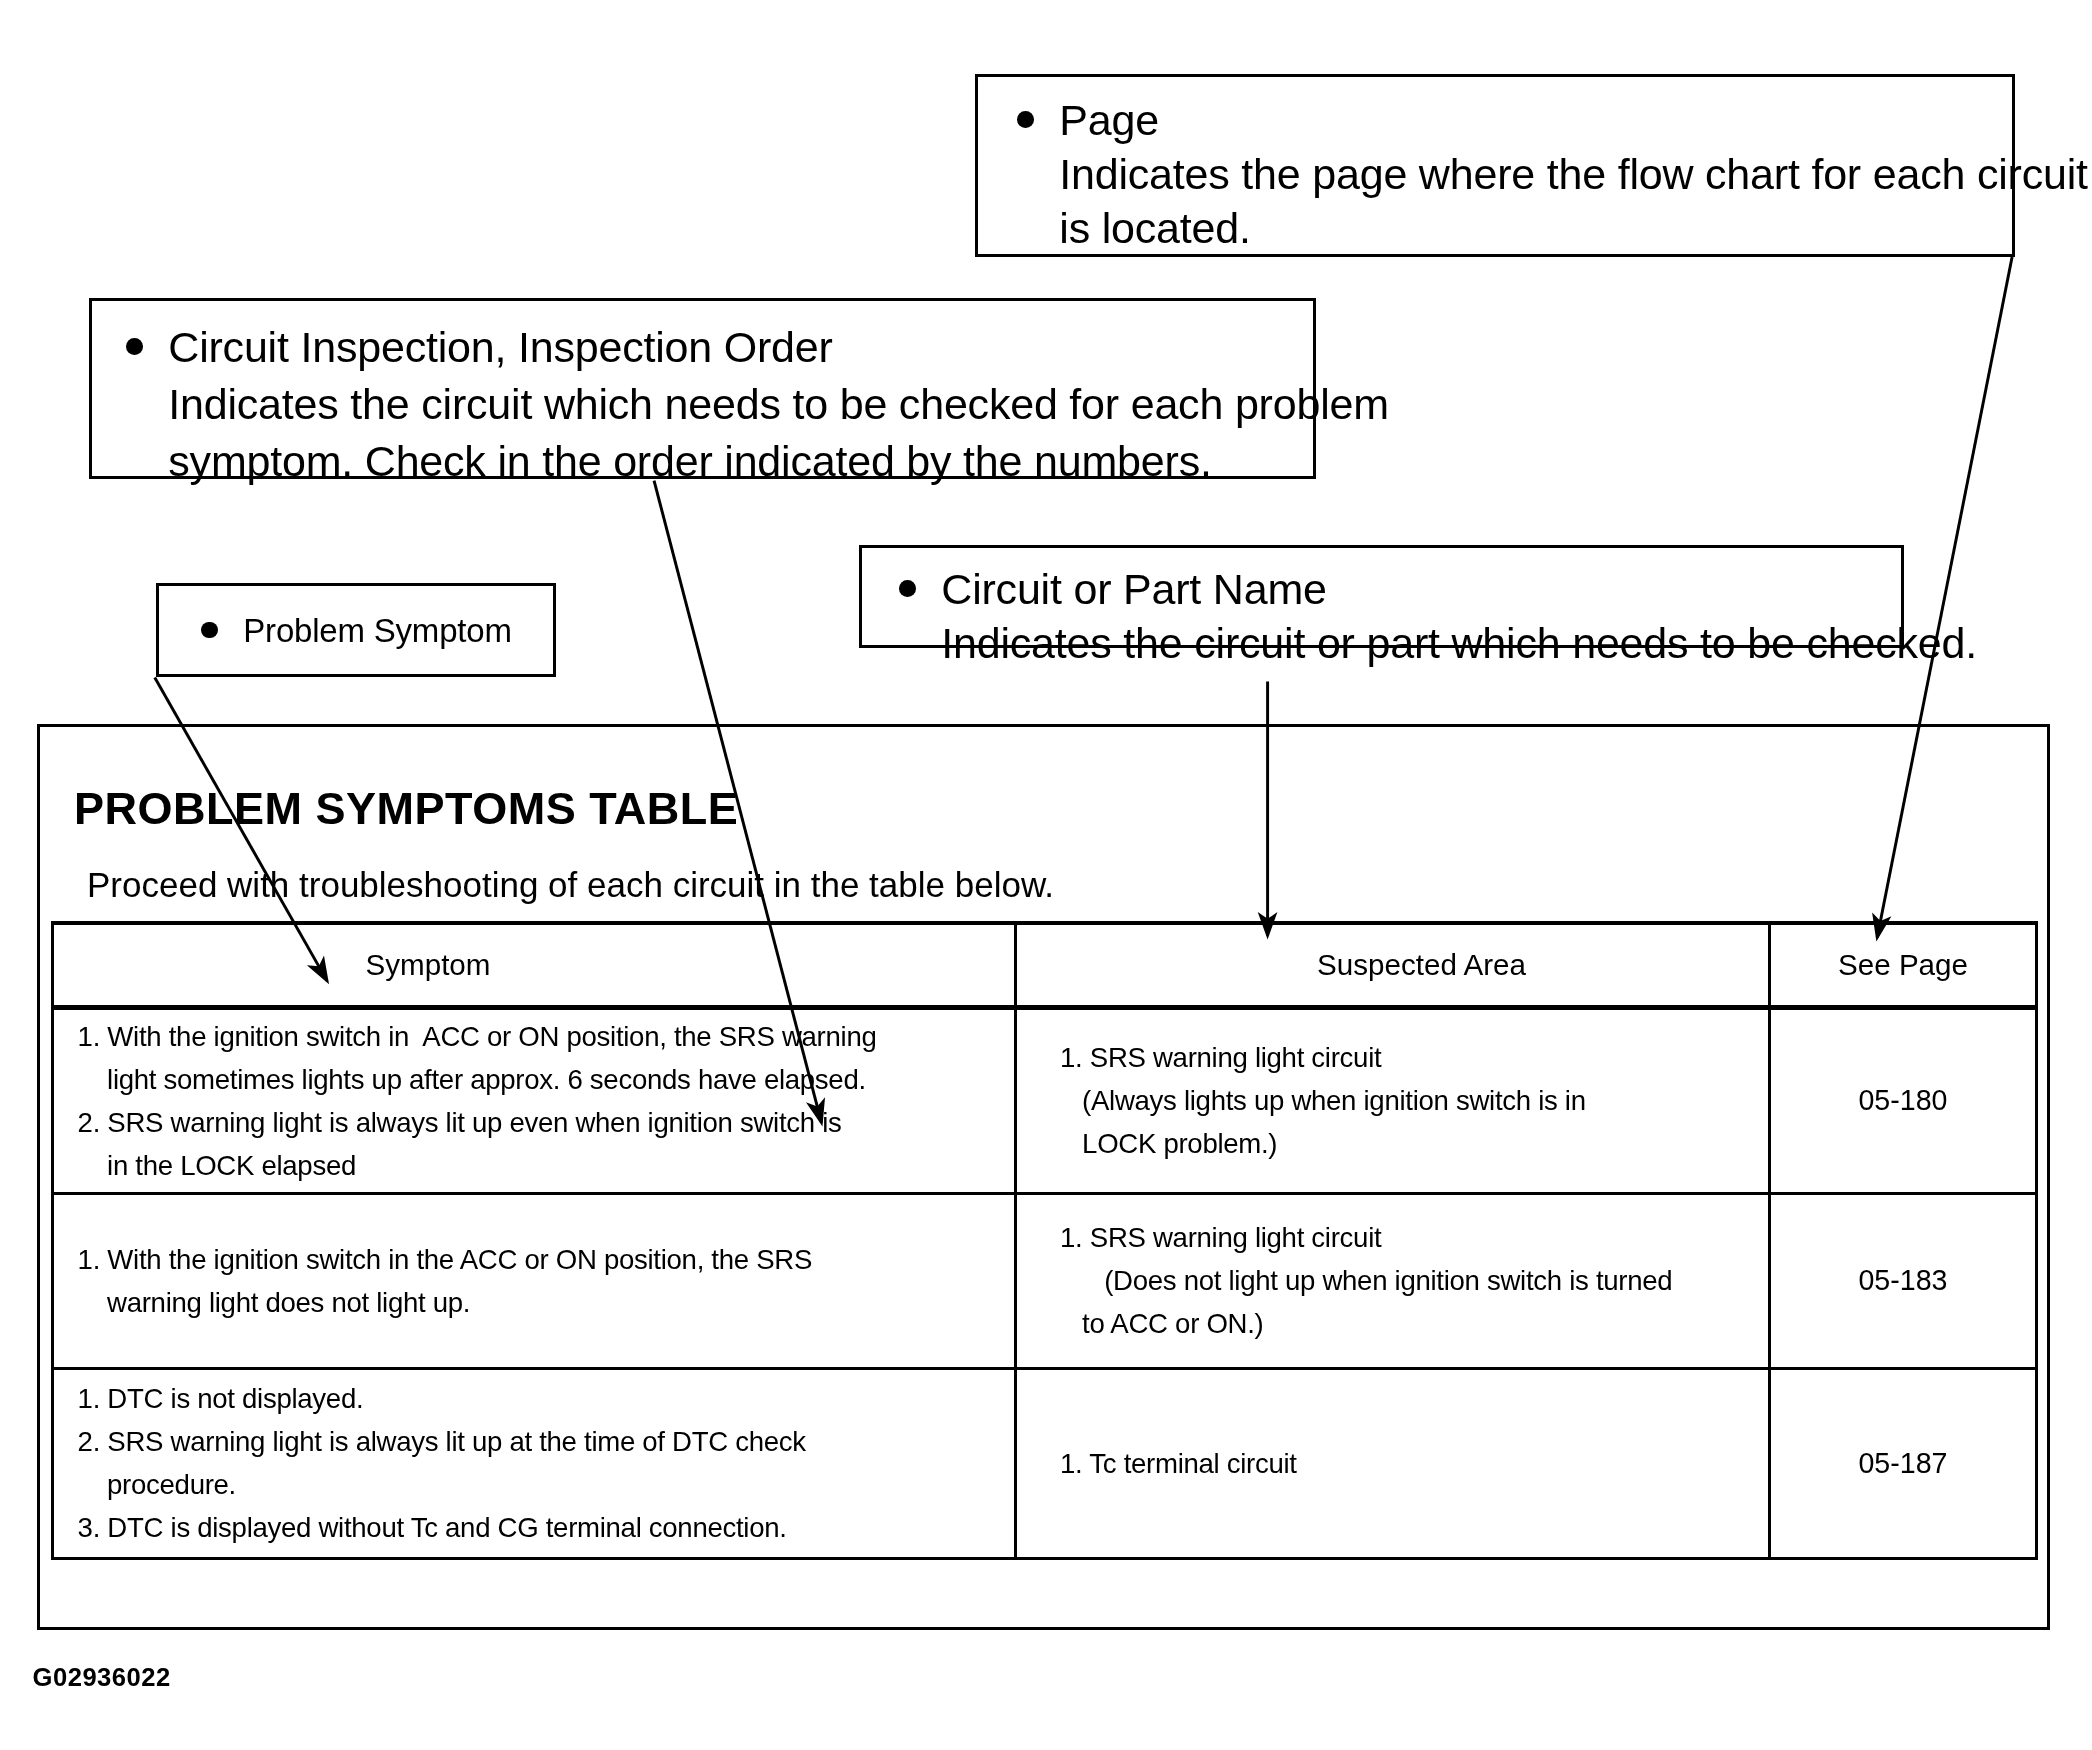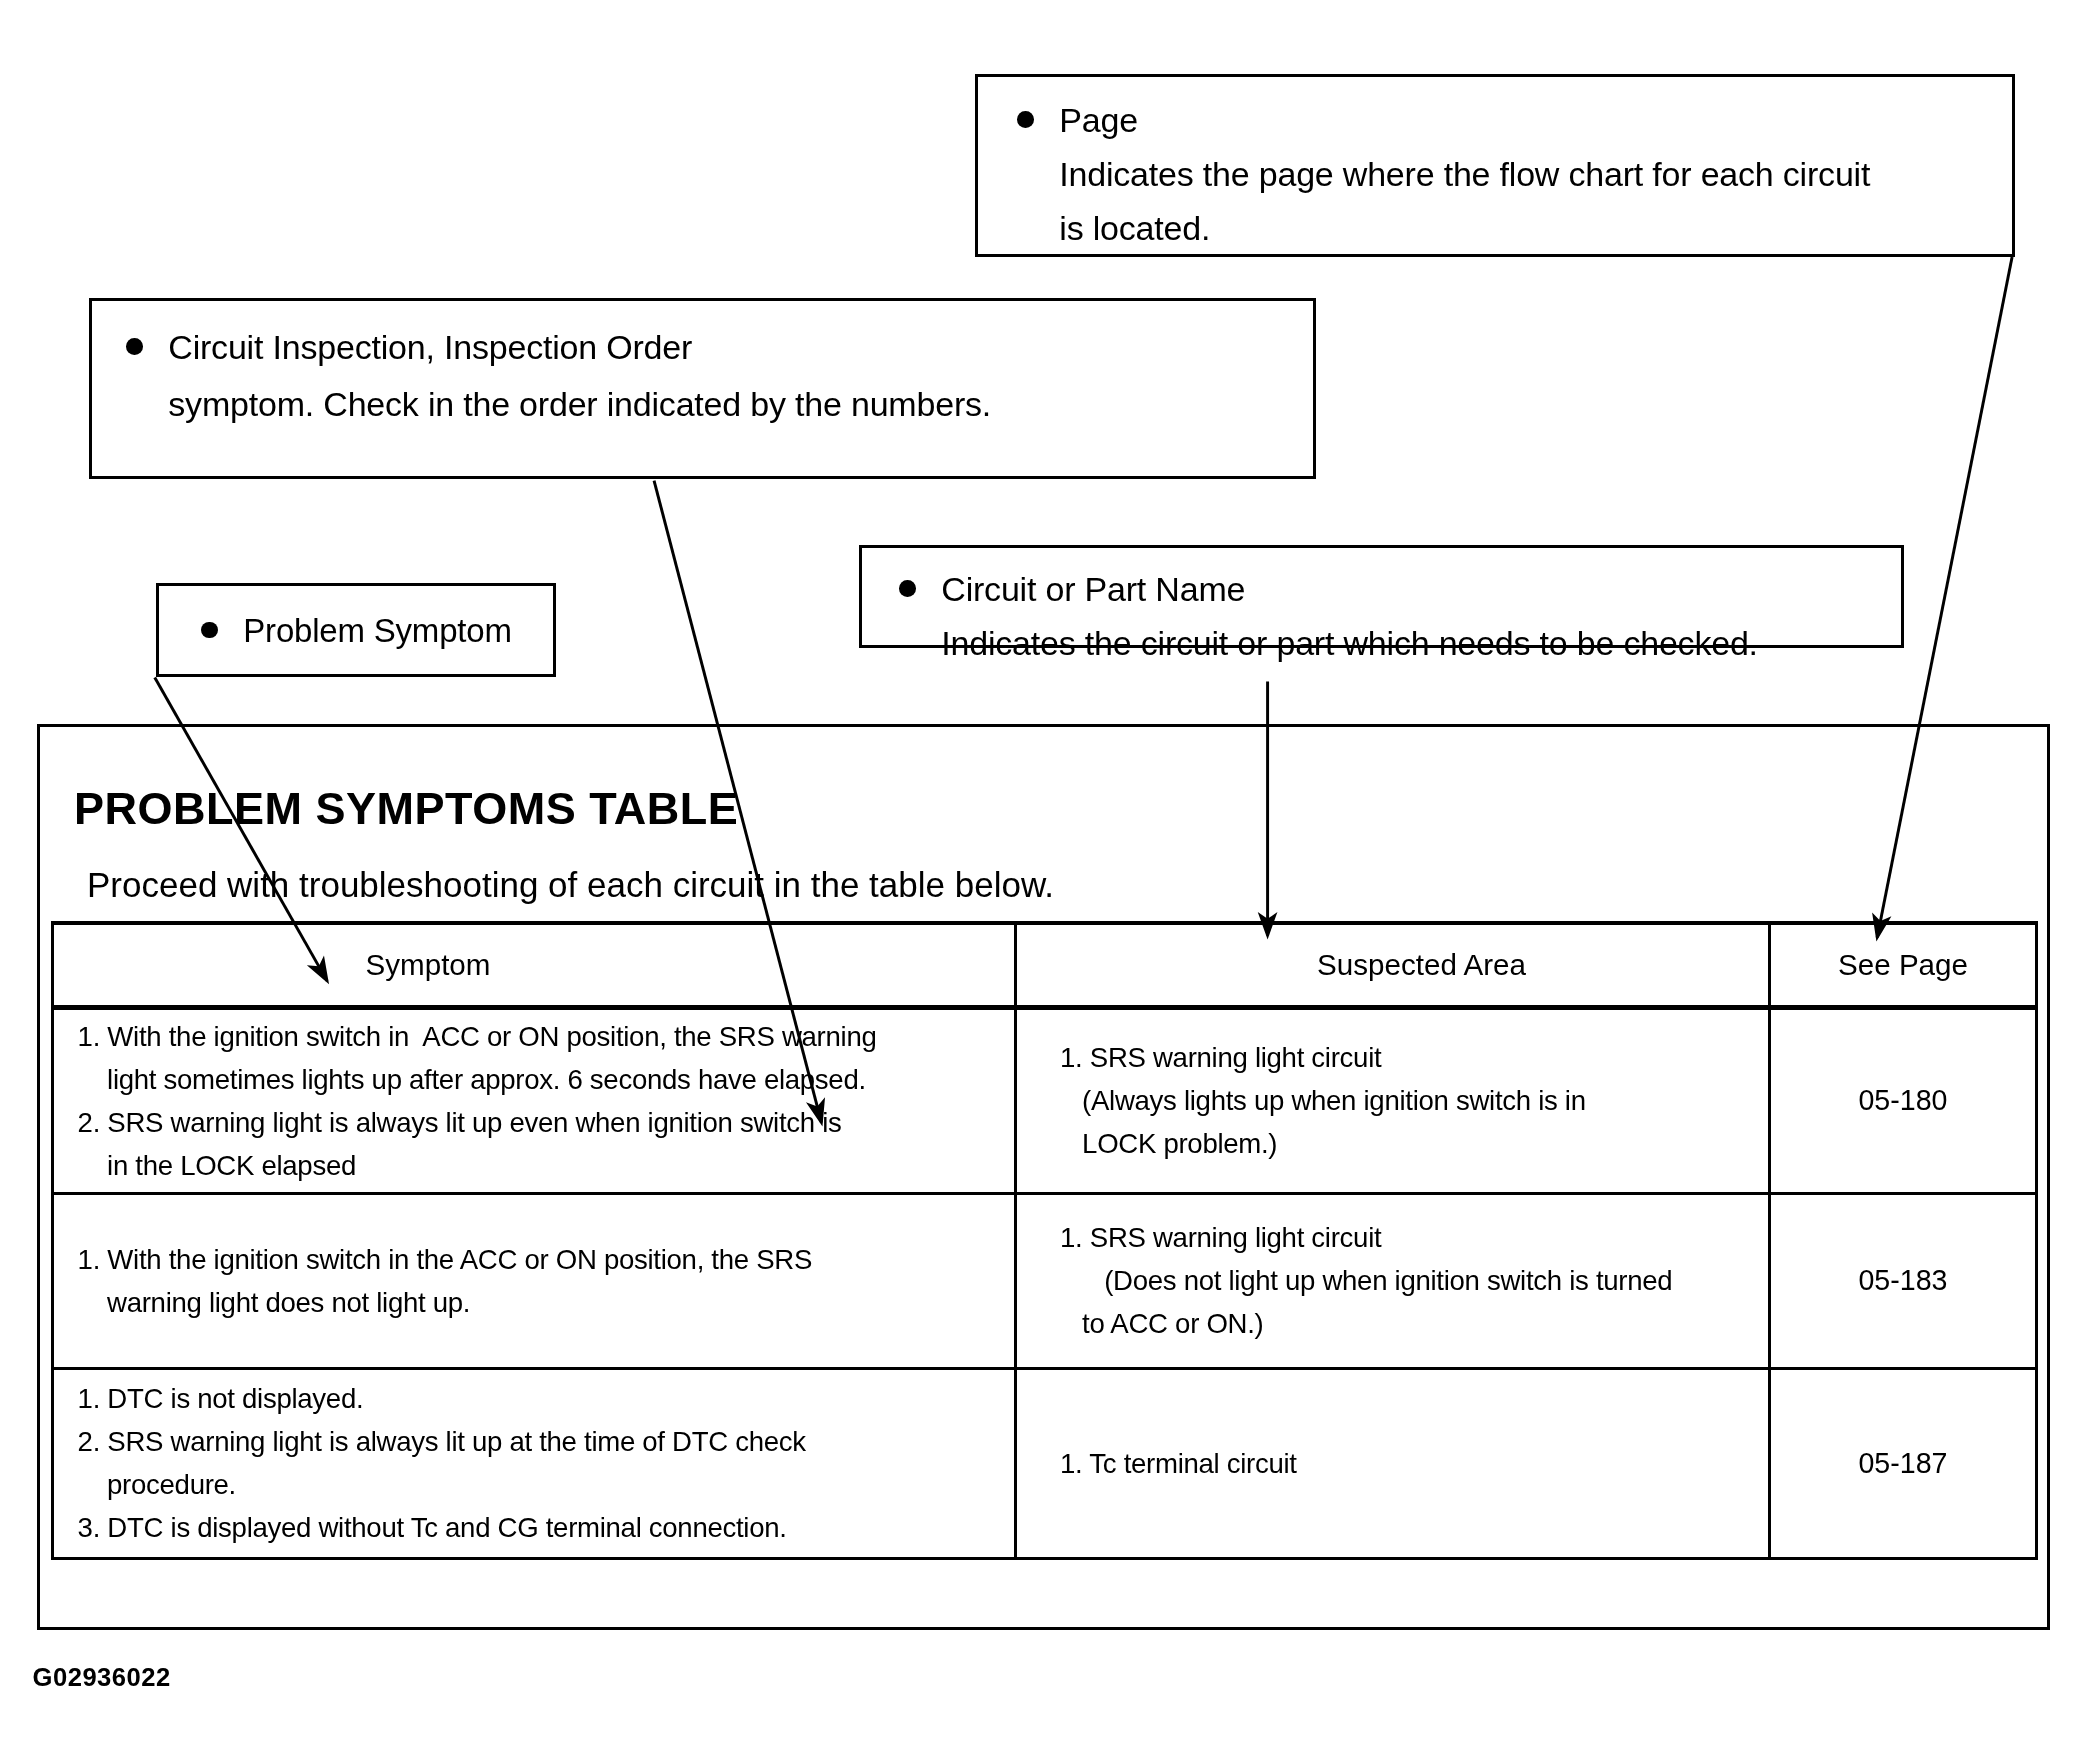--- a/index.html
+++ b/index.html
@@ -20,21 +20,21 @@
     background: #fff;
     box-sizing: border-box;
   }
   .c-row { display: flex; }
   .dot {
     flex: none;
     width: 16.7px; height: 16.7px;
     border-radius: 50%;
     background: #000;
   }
-  .c-text { font-size: 34px; letter-spacing: -0.2px; }
+  .c-text { font-size: 43px; letter-spacing: -0.2px; }
   .c-text .cl { white-space: pre; }
 
   #box-page { left: 975px; top: 74px; width: 1040px; height: 183px; padding: 15.8px 0 0 39px; }
   #box-page .dot { margin: 18.7px 25.6px 0 0; }
   #box-page .c-text { line-height: 54px; }
 
   #box-inspection { left: 89px; top: 298px; width: 1227px; height: 181px; padding: 17.7px 0 0 34px; }
   #box-inspection .dot { margin: 19.7px 25.6px 0 0; }
   #box-inspection .c-text { line-height: 57px; }
 
@@ -131,20 +131,21 @@
         <div class="cl">is located.</div>
       </div>
     </div>
   </div>
 
   <div class="callout" id="box-inspection">
     <div class="c-row">
       <span class="dot"></span>
       <div class="c-text">
         <div class="cl">Circuit Inspection, Inspection Order</div>
+        <div class="cl">Indicates the circuit which needs to be checked for each problem</div>
         <div class="cl">symptom. Check in the order indicated by the numbers.</div>
       </div>
     </div>
   </div>
 
   <div class="callout" id="box-symptom">
     <span class="dot"></span>
     <div class="c-text">
       <div class="cl">Problem Symptom</div>
     </div>

